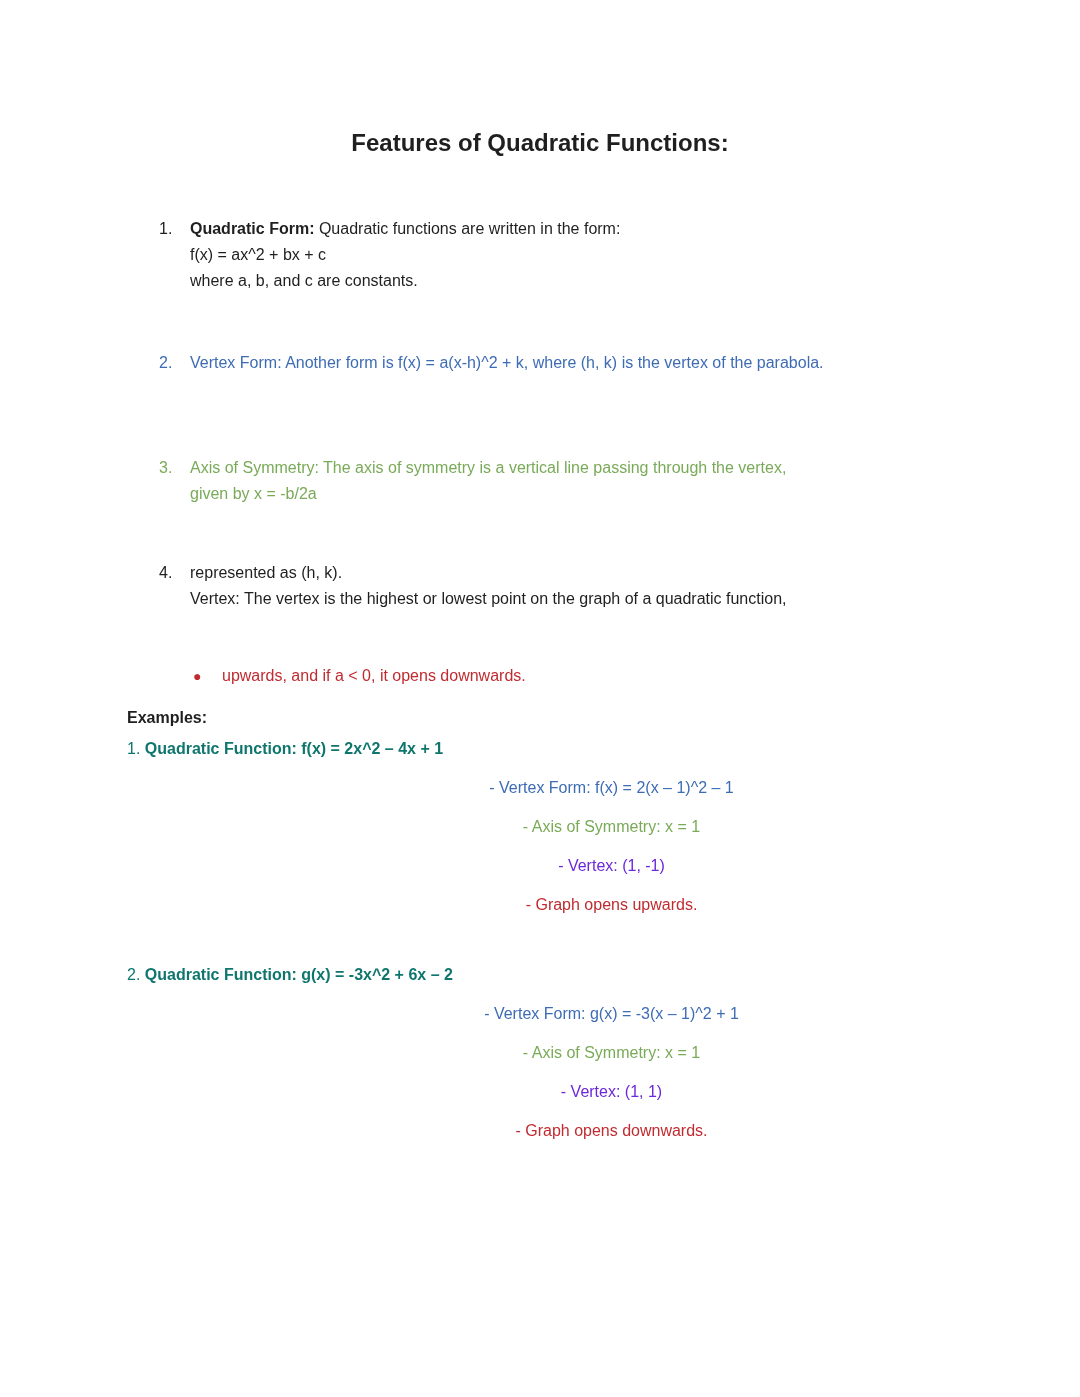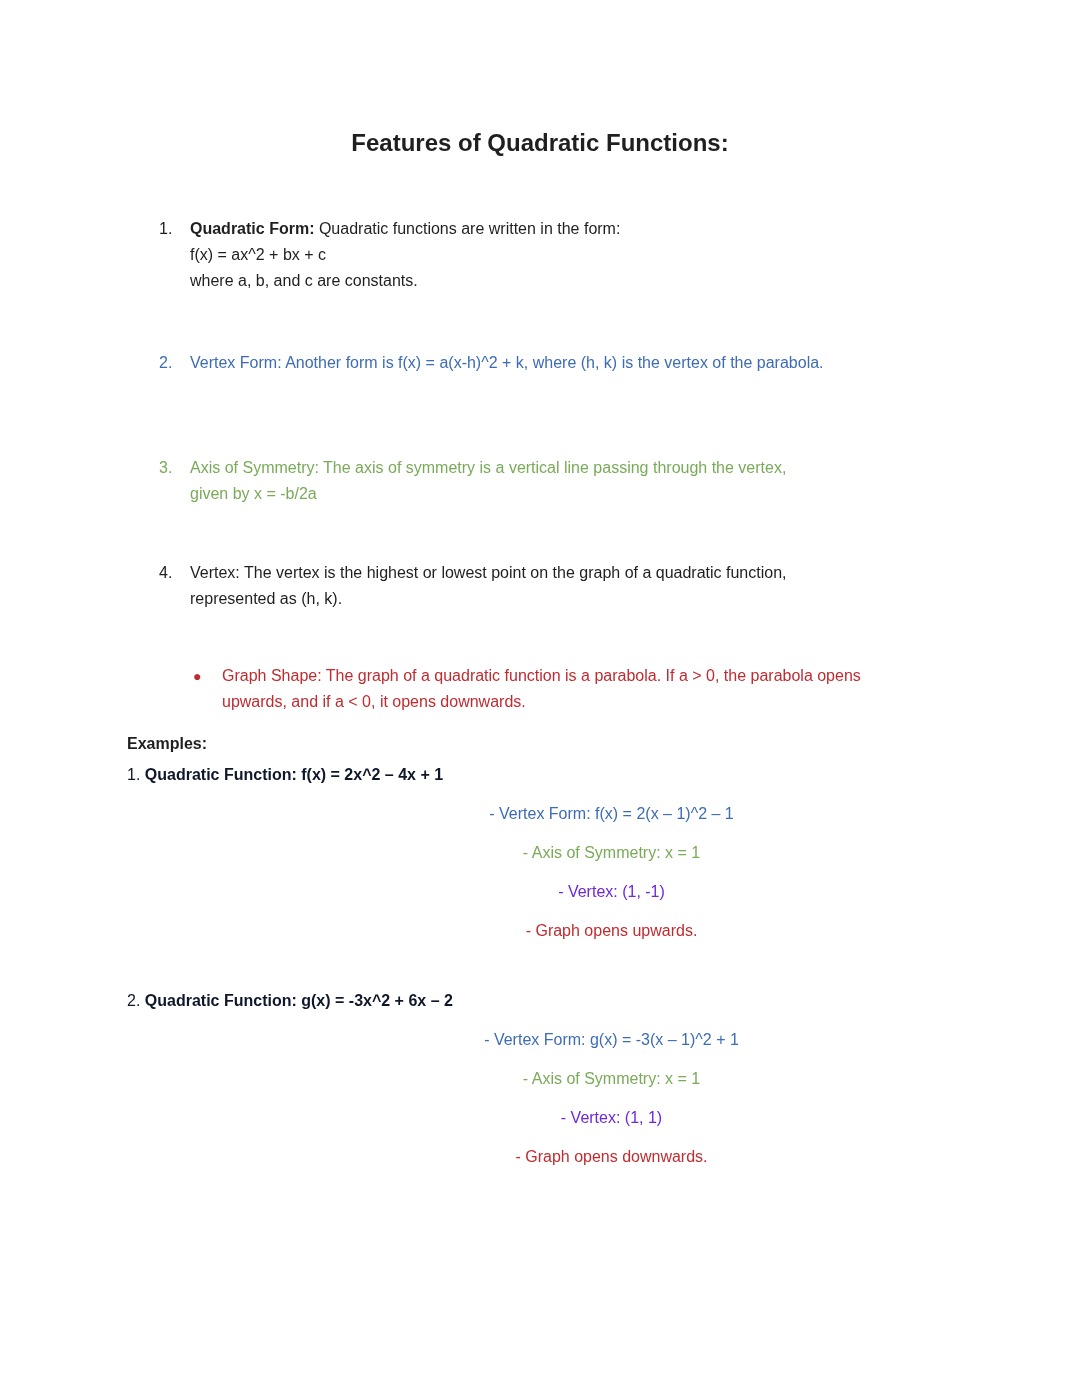--- a/index.html
+++ b/index.html
@@ -50,21 +50,21 @@
 
   .bold { font-weight: 700; }
 
   .examples { margin-left: 127px; }
   .ex-heading {
     font-weight: 700;
     line-height: 26px;
     margin-bottom: 5px;
     color: #1f1f1f;
   }
-  .ex-title { line-height: 26px; margin-bottom: 13px; color: #0f172a; }
+  .ex-title { line-height: 26px; margin-bottom: 13px; color: #0f766e; }
   .ex-title .ex-num { font-weight: 400; }
   .ex-title .ex-title-text { font-weight: 700; }
   .ex-sub { margin-left: 16px; line-height: 26px; margin-bottom: 13px; text-align: center; }
   .ex-block-1 { margin-bottom: 44px; }
   .c-blue  { color: #3d6cb5; }
   .c-green { color: #79aa58; }
   .c-red   { color: #c02b30; }
   .c-black { color: #6d28d9; }
 </style>
 </head>
@@ -96,29 +96,28 @@
       <div class="num-col">3.</div>
       <div class="text-col">
         <div>Axis of Symmetry: The axis of symmetry is a vertical line passing through the vertex,</div>
         <div>given by x = -b/2a</div>
       </div>
     </div>
 
     <div class="num-item item-4">
       <div class="num-col">4.</div>
       <div class="text-col">
+        <div>represented as (h, k).</div>
         <div>Vertex: The vertex is the highest or lowest point on the graph of a quadratic function,</div>
-        <div>represented as (h, k).</div>
       </div>
     </div>
 
     <div class="bullet-item">
       <div class="bullet-col">●</div>
       <div class="text-col">
-        <div>Graph Shape: The graph of a quadratic function is a parabola. If a &gt; 0, the parabola opens</div>
         <div>upwards, and if a &lt; 0, it opens downwards.</div>
       </div>
     </div>
 
   </div>
 
   <div class="examples">
 
     <div class="ex-heading">Examples:</div>
 

